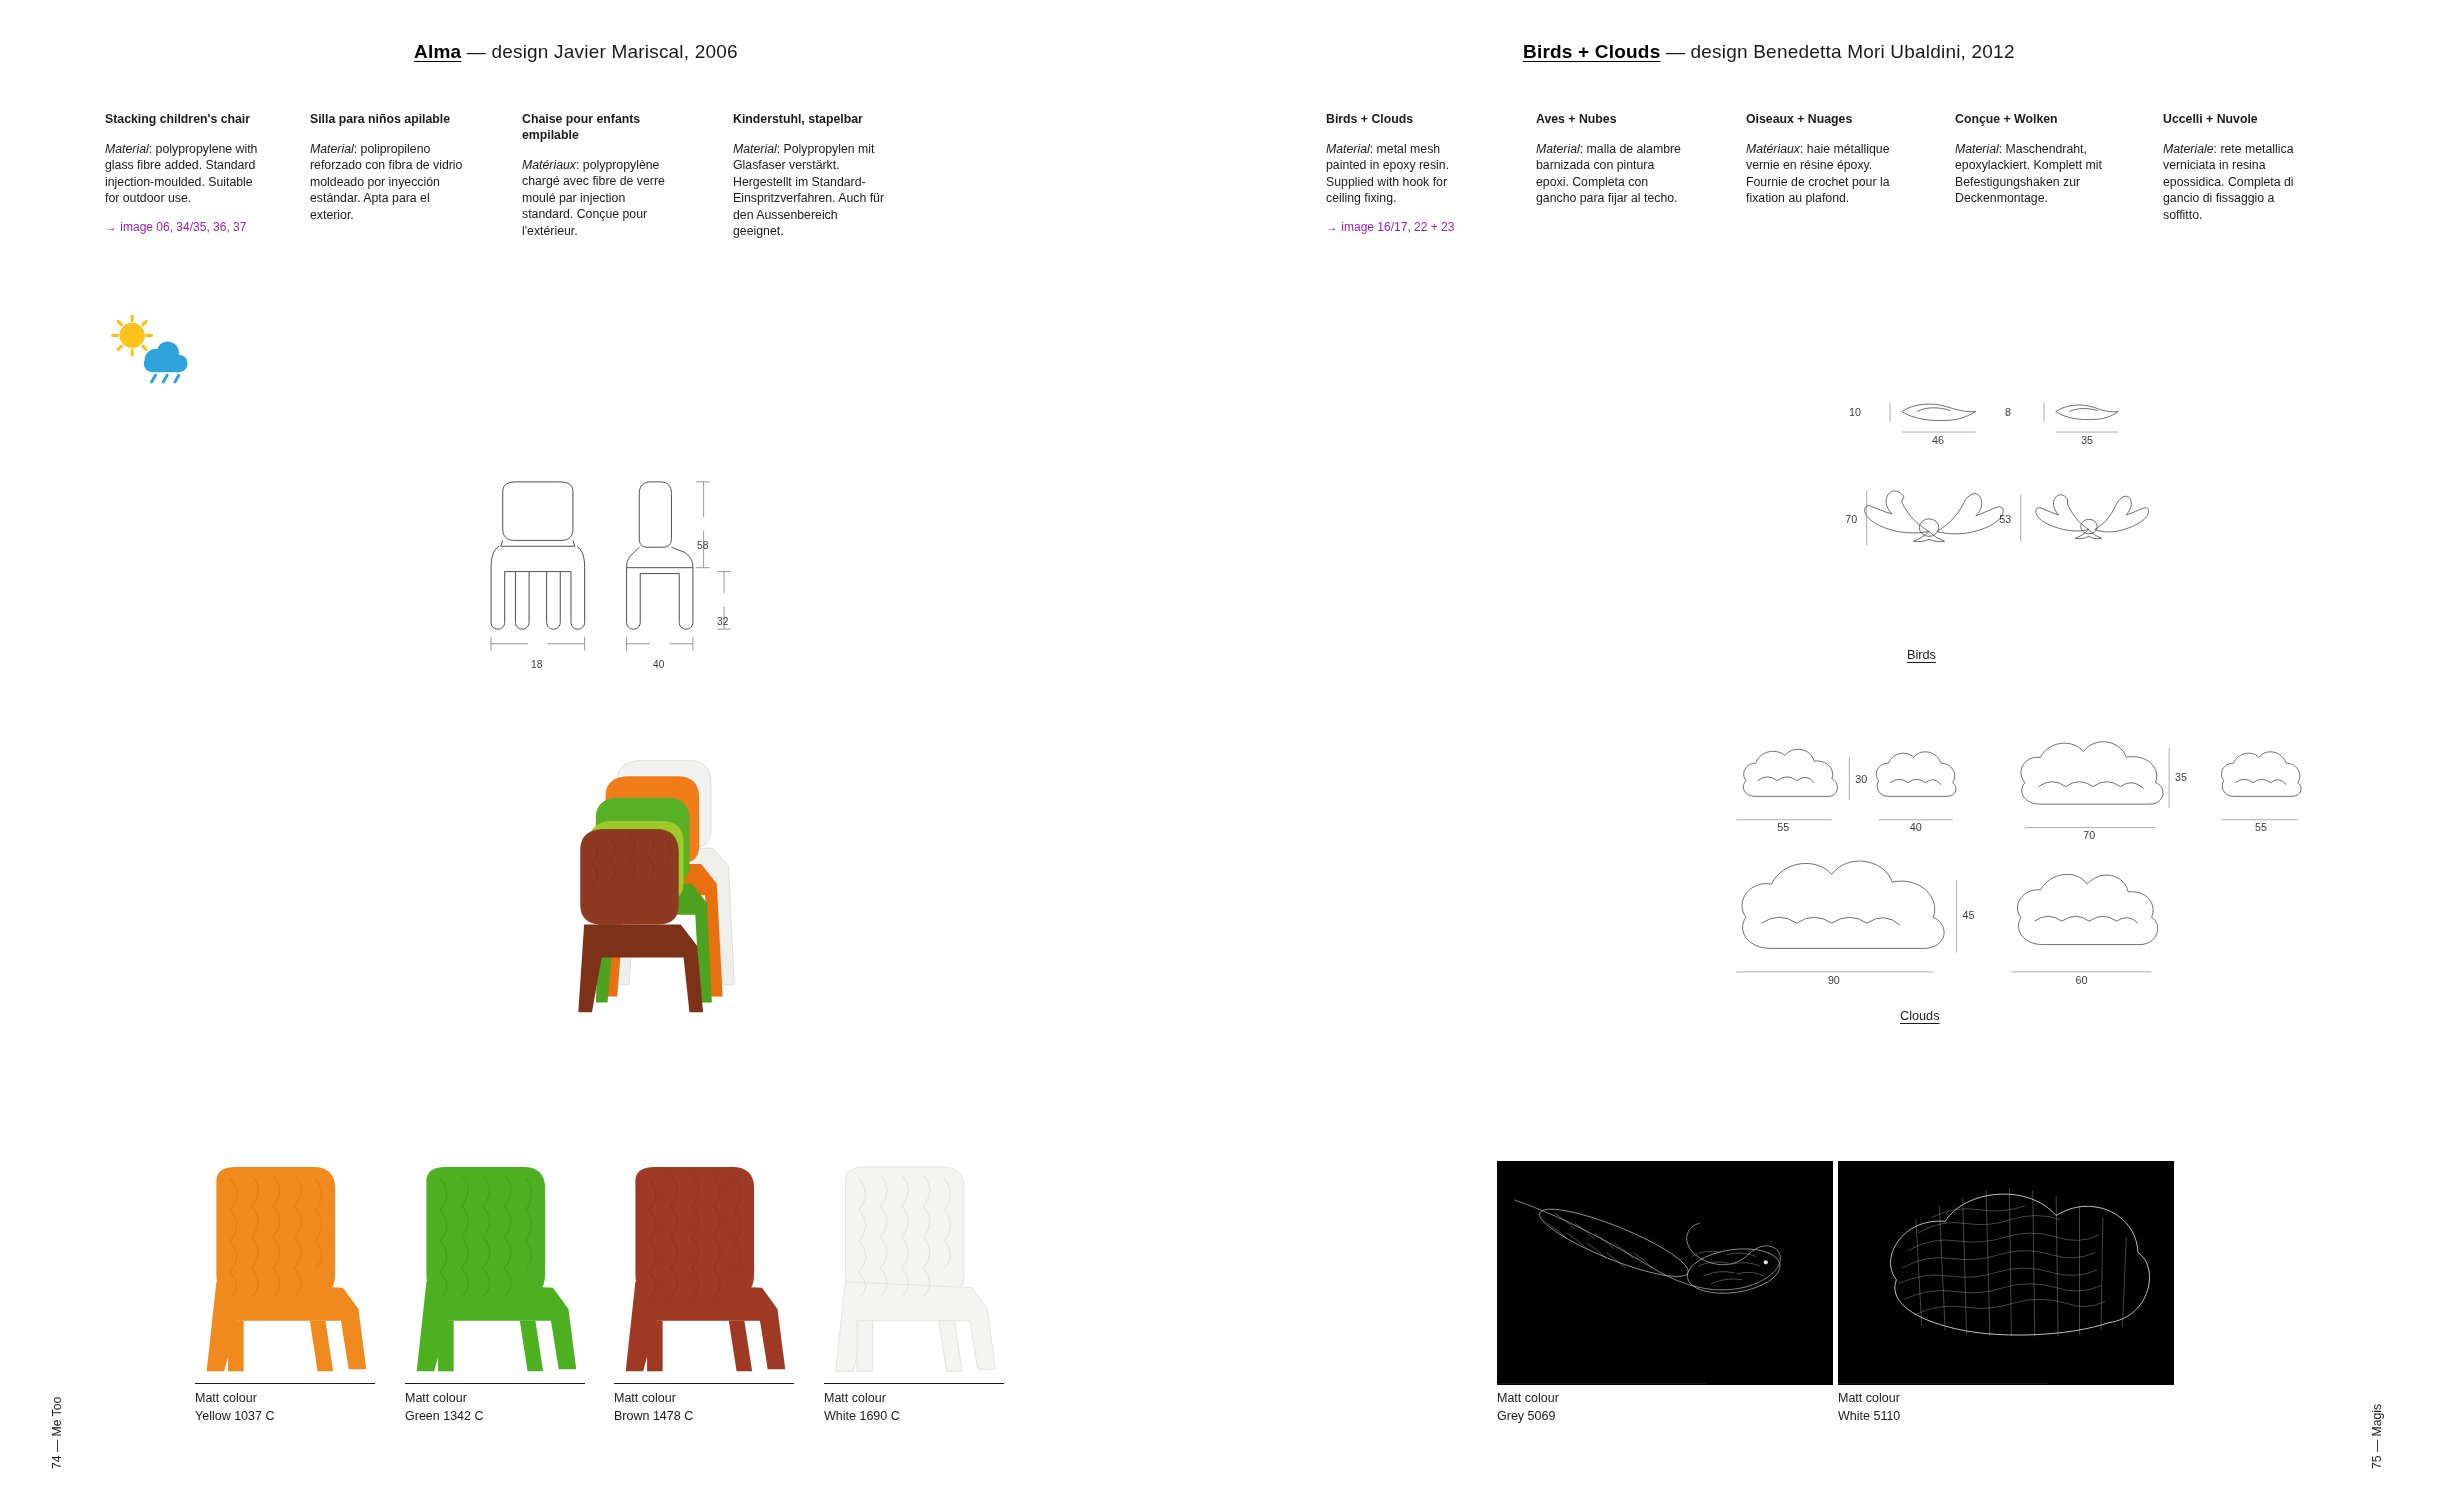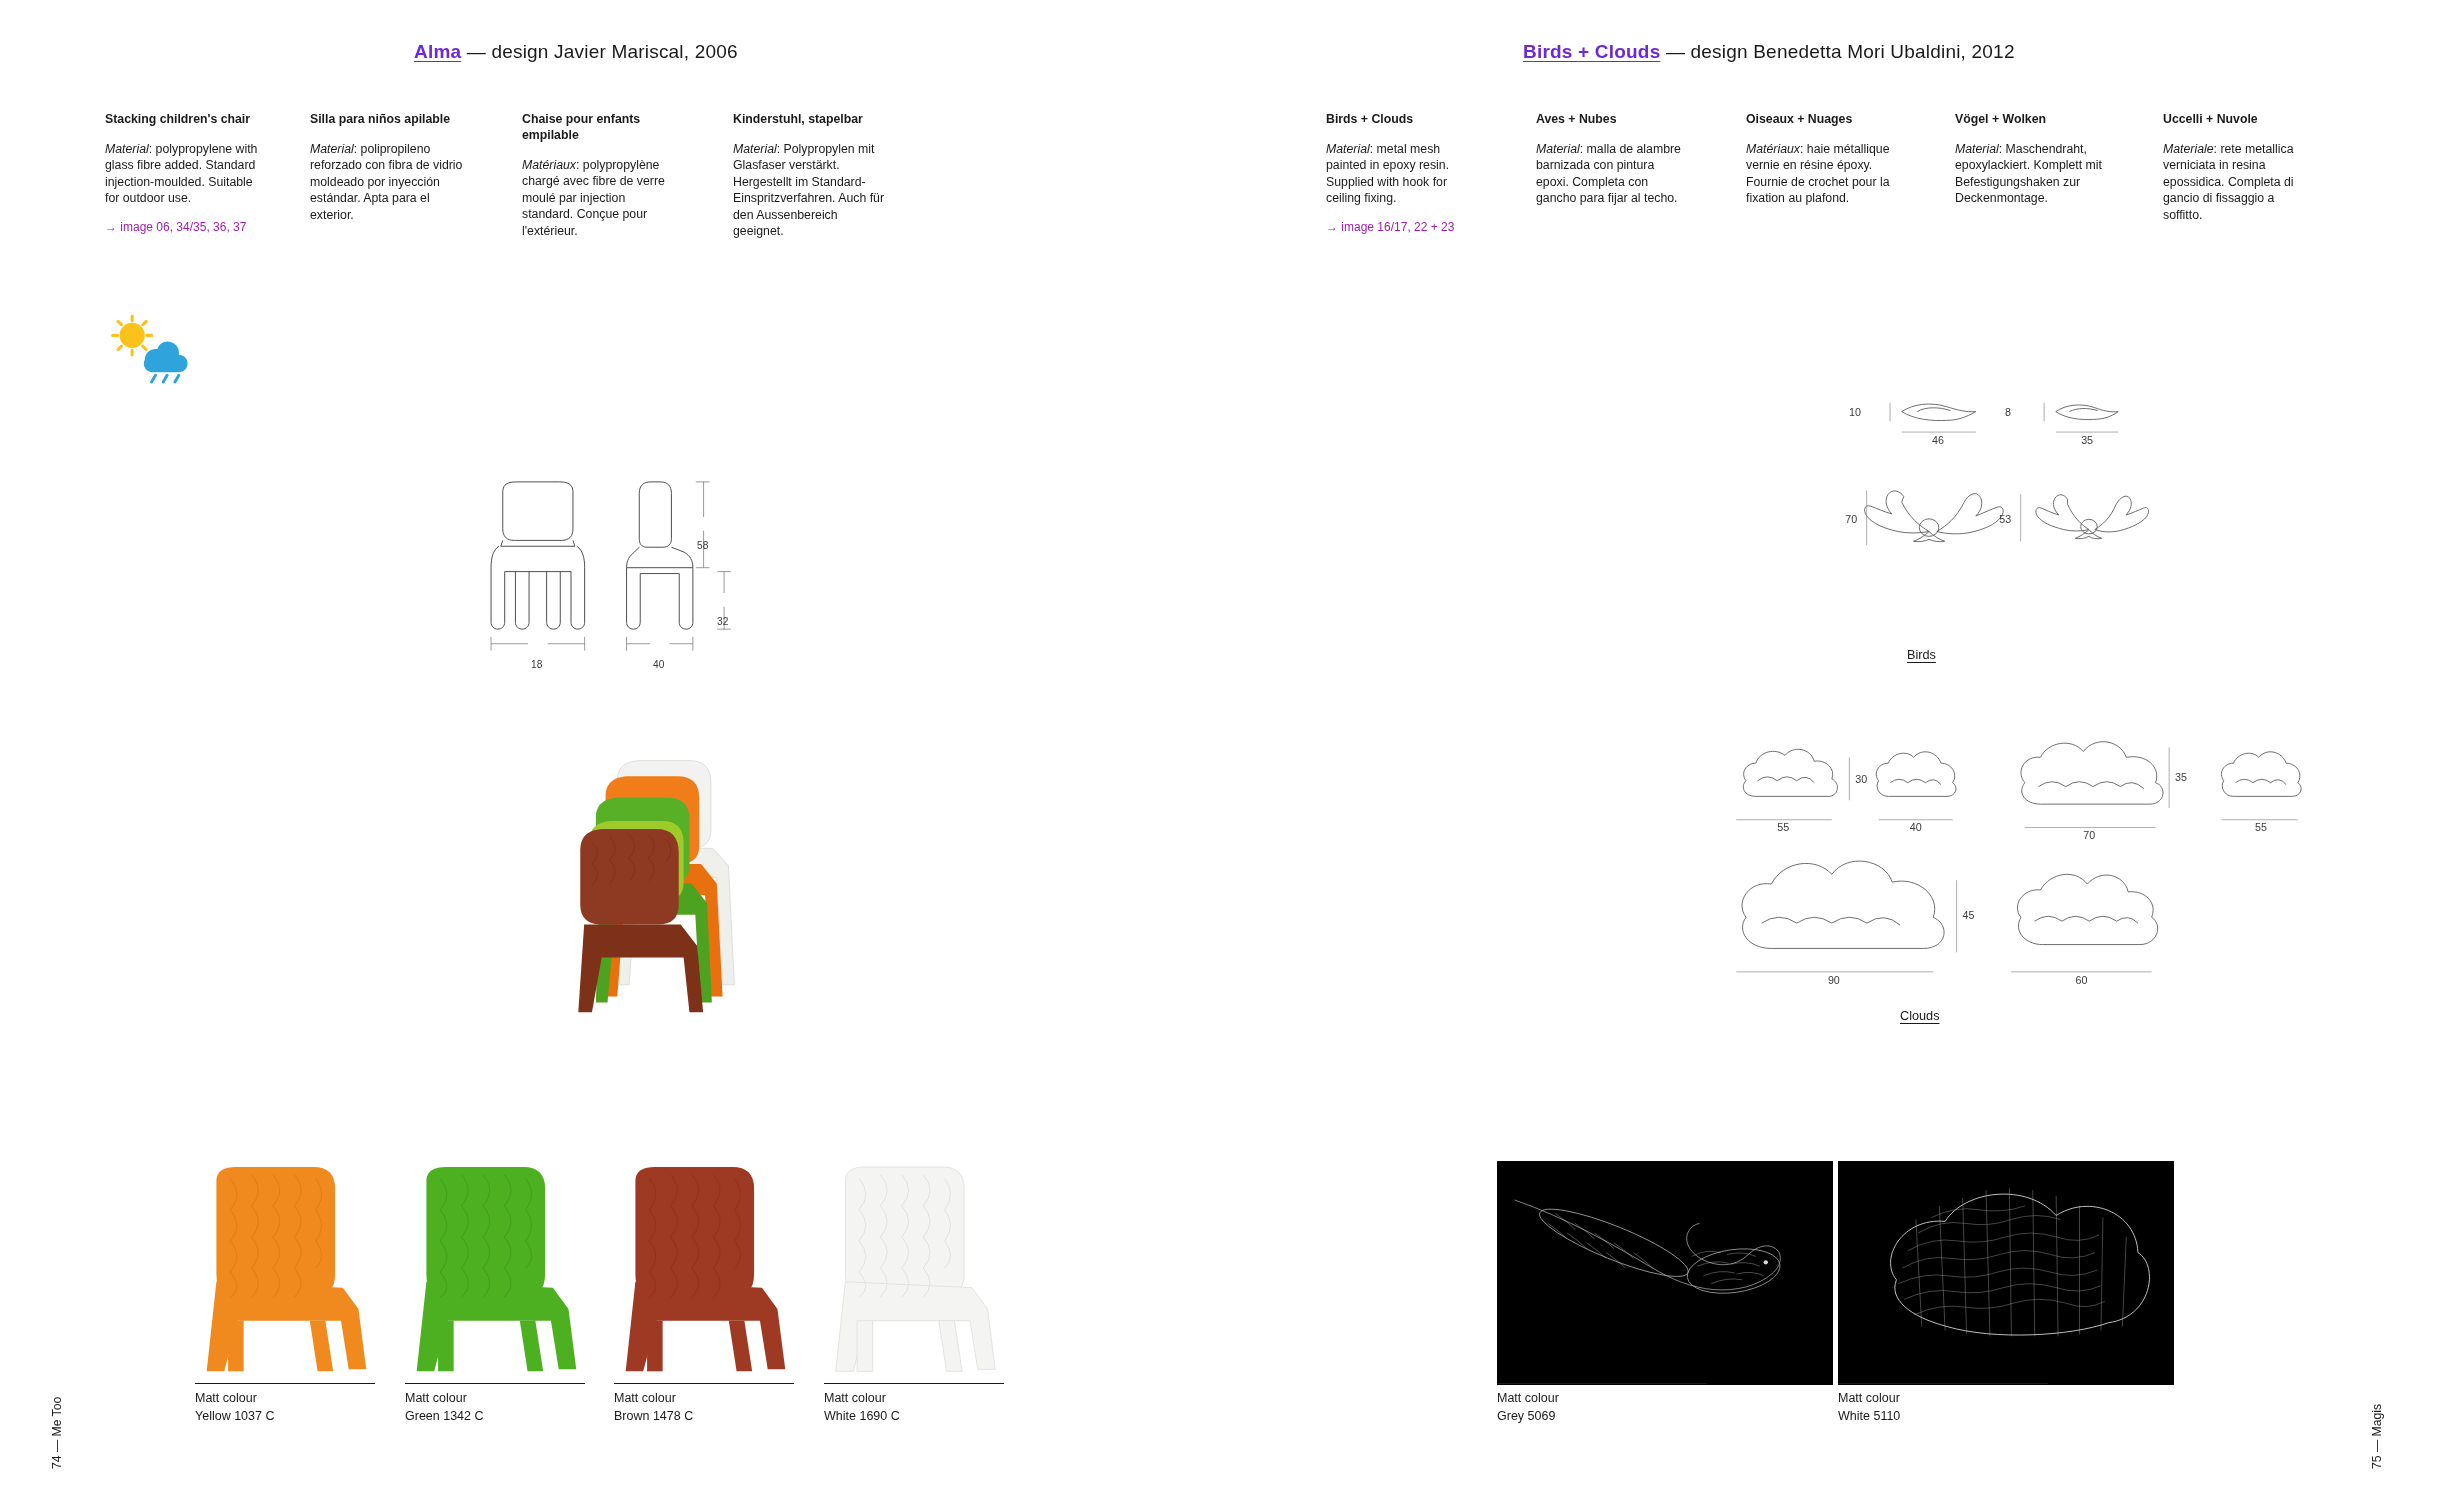--- a/index.html
+++ b/index.html
@@ -25,21 +25,21 @@
   .page-right { left: 1219px; }
 
   
   .product-head {
     position: absolute;
     font-size: 19px;
     letter-spacing: 0.2px;
     white-space: nowrap;
   }
   .product-head .name {
-    color: #6d28d9;
+    color: #000000;
     font-weight: bold;
     text-decoration: underline;
     text-underline-offset: 2.9px;
   }
   .product-head .designer {
     color: #1a1a1a;
     font-weight: normal;
   }
 
   
@@ -371,21 +371,21 @@
     <div class="title">Aves + Nubes</div>
     <div class="body"><em>Material</em><span>: malla de alambre barnizada con pintura epoxi. Completa con gancho para fijar al techo.</span></div>
   </div>
 
   <div class="lang-col" style="left:527px; top:112px;">
     <div class="title">Oiseaux + Nuages</div>
     <div class="body"><em>Matériaux</em><span>: haie métallique vernie en résine époxy. Fournie de crochet pour la fixation au plafond.</span></div>
   </div>
 
   <div class="lang-col" style="left:736px; top:112px;">
-    <div class="title">Vögel + Wolken</div>
+    <div class="title">Conçue + Wolken</div>
     <div class="body"><em>Material</em><span>: Maschendraht, epoxylackiert. Komplett mit Befestigungshaken zur Deckenmontage.</span></div>
   </div>
 
   <div class="lang-col" style="left:944px; top:112px;">
     <div class="title">Uccelli + Nuvole</div>
     <div class="body"><em>Materiale</em><span>: rete metallica verniciata in resina epossidica. Completa di gancio di fissaggio a soffitto.</span></div>
   </div>
 
   <div class="tech" style="left:439px; top:385px; width:624px; height:293px;">
     <svg width="624" height="293" viewBox="0 0 640 300">

